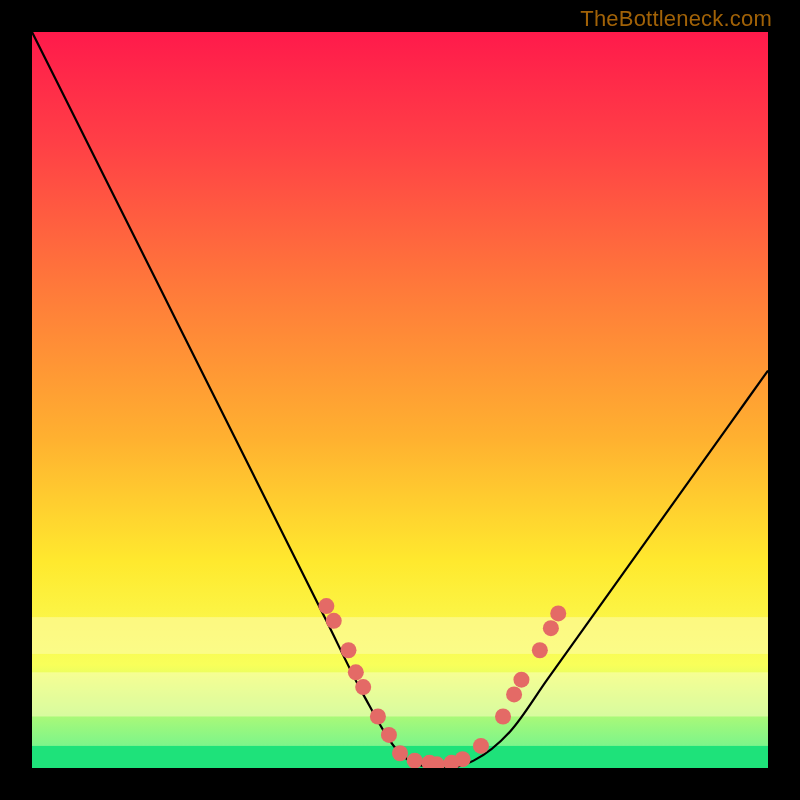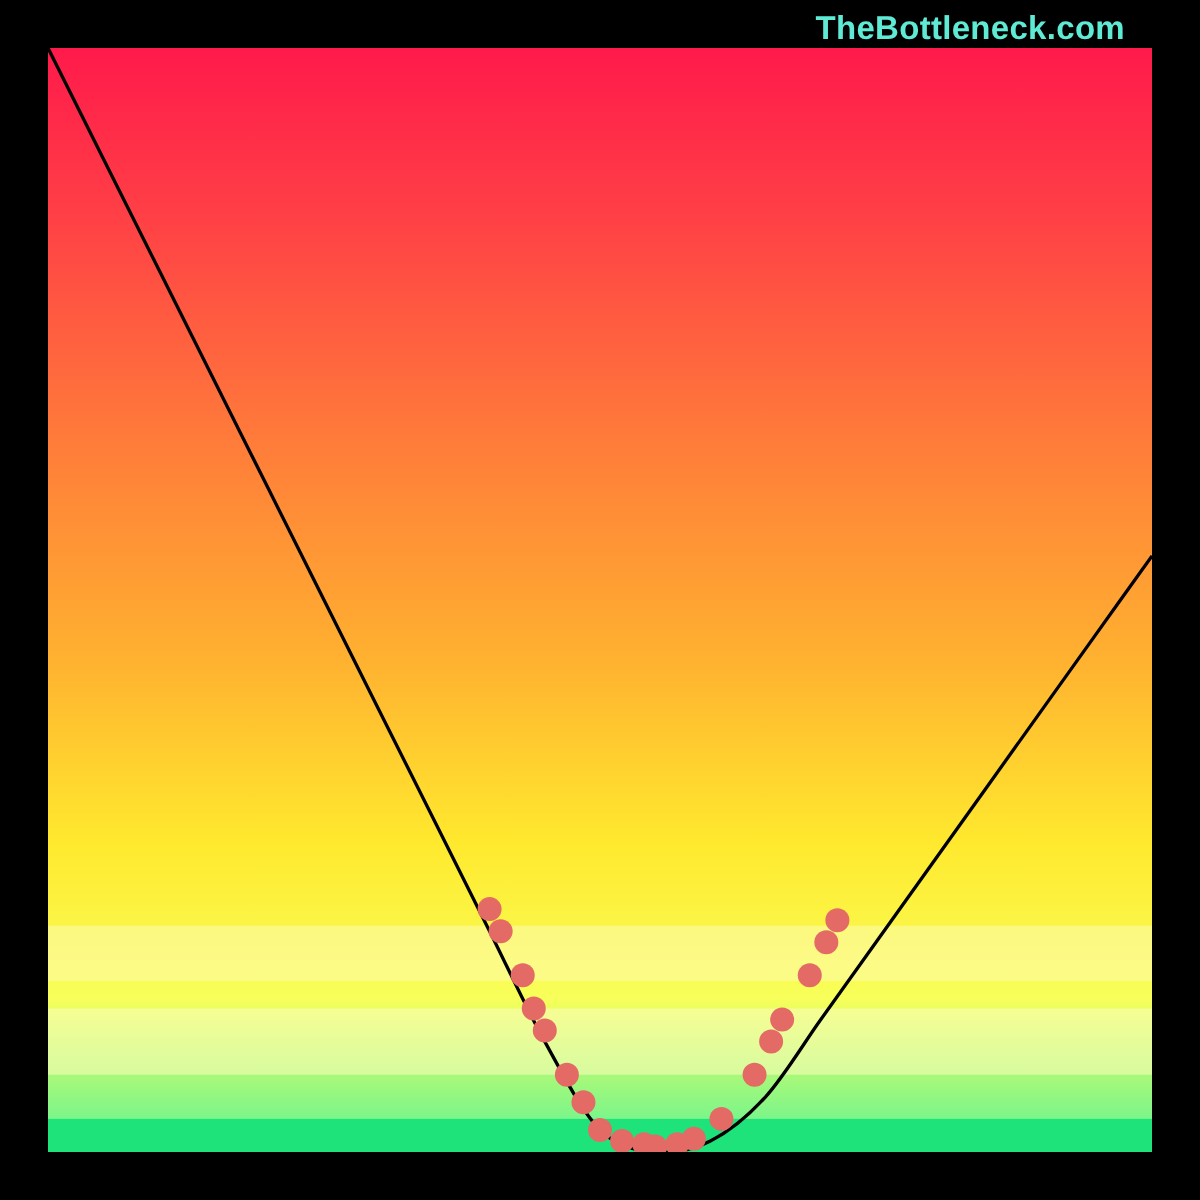--- a/index.html
+++ b/index.html
@@ -21,24 +21,24 @@
   }
   .gradient {
     position: absolute;
     top: 0; left: 0;
     width: 100%;
     height: 100%;
   }
   .watermark {
     position: absolute;
     top: 6px;
-    right: 50px;
-    color: #5eead4;
+    right: 28px;
+    color: #a16207;
     font-size: 22px;
-    font-weight: 700;
+    font-weight: 400;
     letter-spacing: 0.2px;
   }
   svg.curve {
     position: absolute;
     top: 0; left: 0;
     width: 100%;
     height: 100%;
   }
 </style>
 </head>

